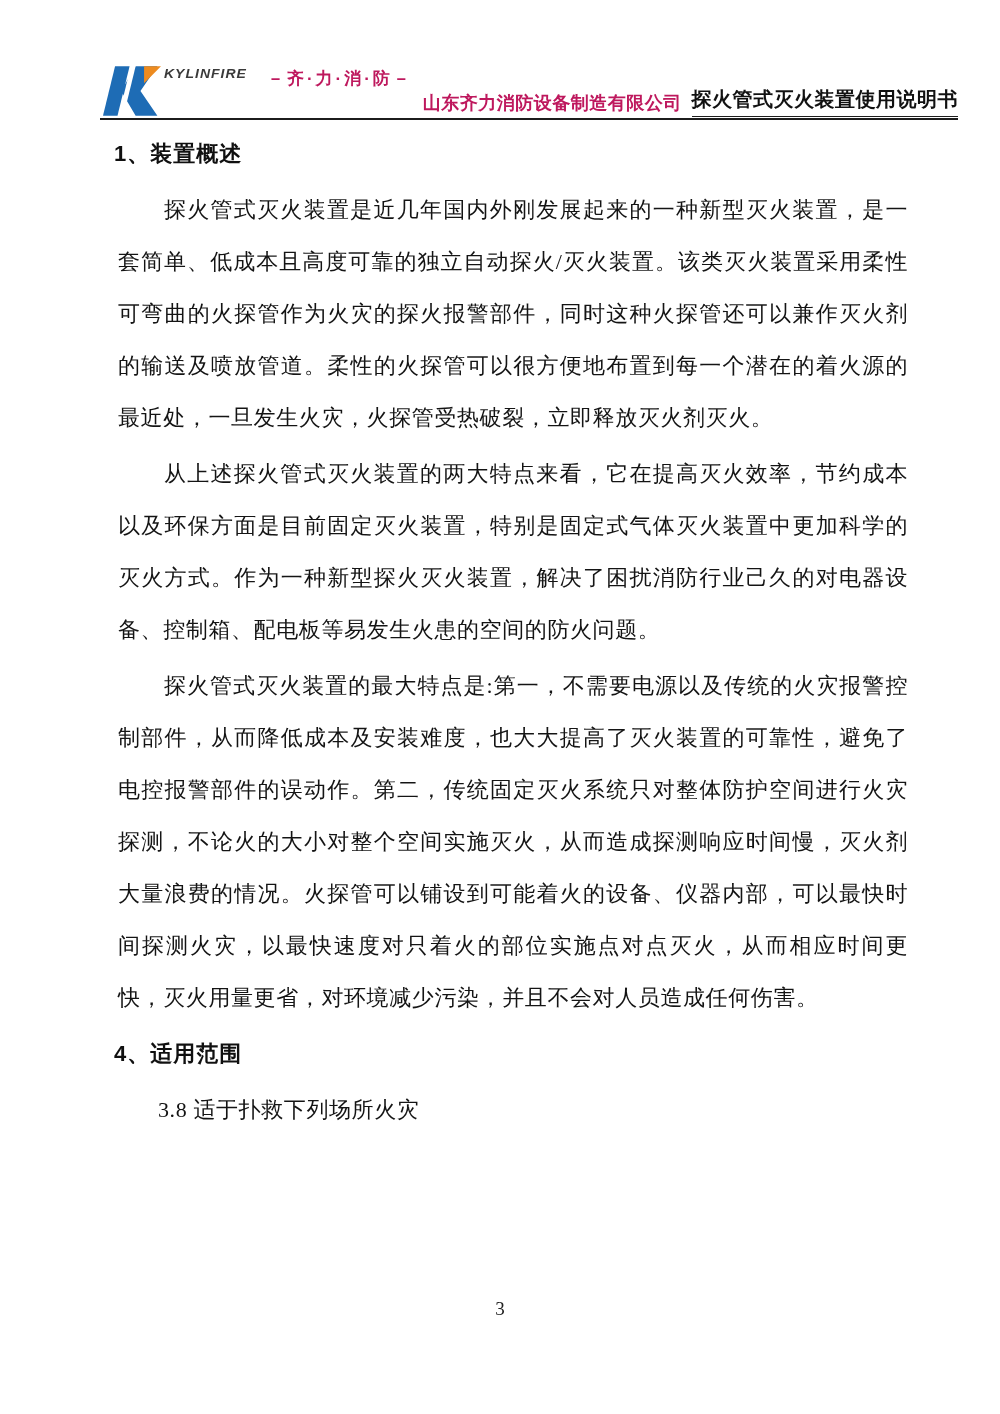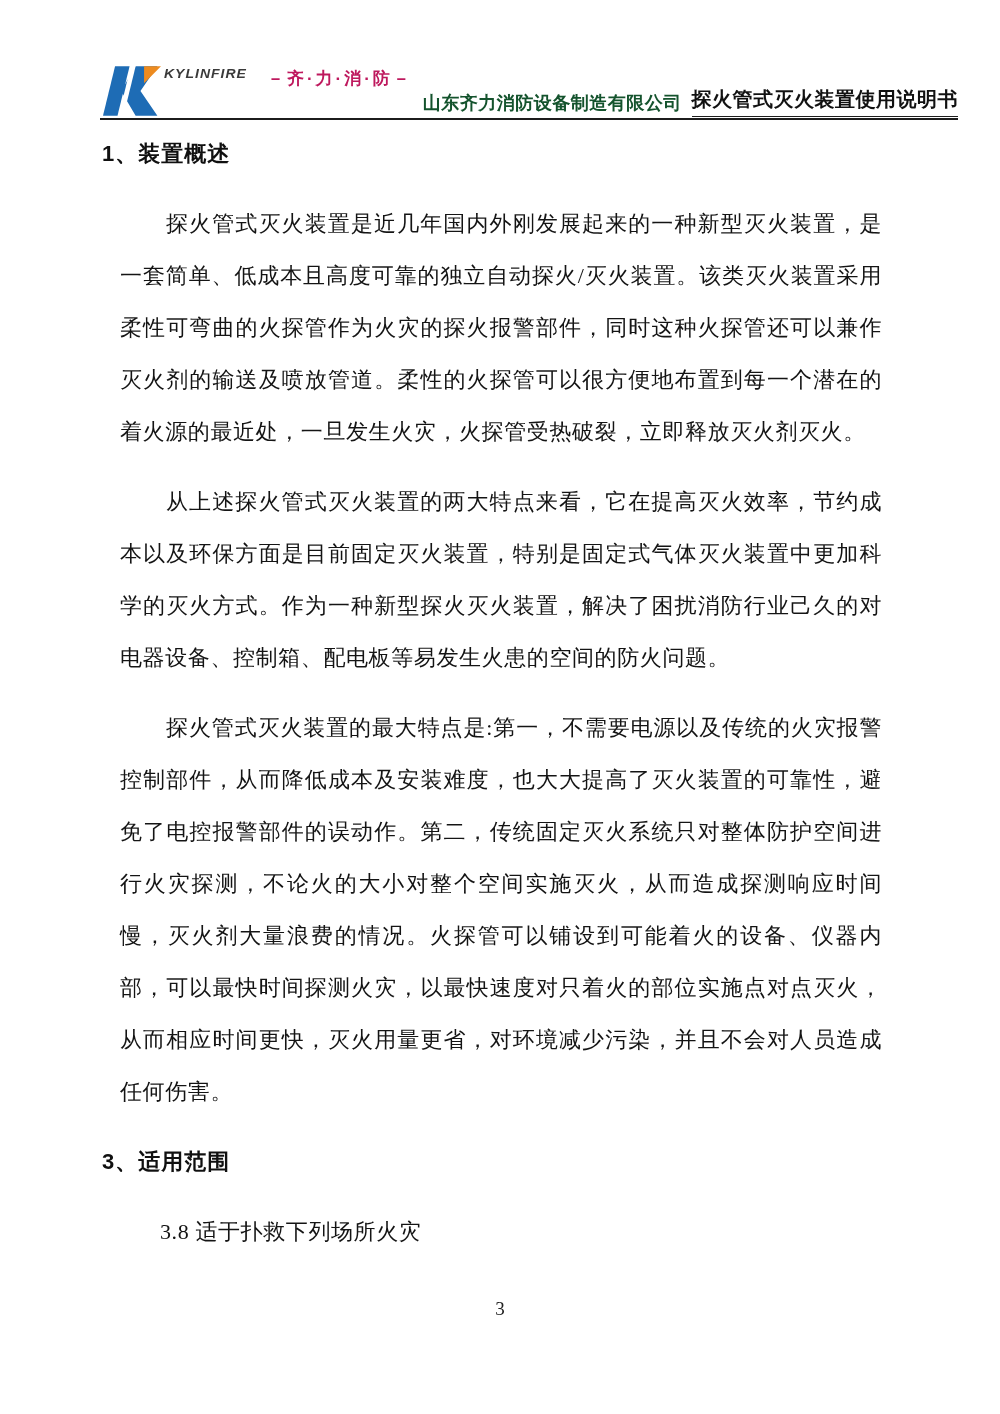--- a/index.html
+++ b/index.html
@@ -23,41 +23,41 @@
     font-weight:bold;font-style:italic;font-size:14px;letter-spacing:1px;
     color:#3a3a3a;line-height:14px;margin-top:1px;transform:scaleY(.92);
   }
   .tagline{
     font-family:"Liberation Sans","DejaVu Sans",sans-serif;
     font-size:17px;font-weight:bold;color:#be185d;letter-spacing:3px;
     align-self:center;margin-bottom:26px;white-space:nowrap;
   }
   .company{
     font-family:"Liberation Sans","DejaVu Sans",sans-serif;
-    font-size:18px;font-weight:bold;color:#14532d;letter-spacing:.5px;
+    font-size:18px;font-weight:bold;color:#be185d;letter-spacing:.5px;
     margin:0 0 2px 0;white-space:nowrap;
   }
   .doc-title{
     font-family:Liberation Sans, sans-serif;
     font-size:20px;font-weight:bold;color:#111;letter-spacing:.5px;
     margin:0;white-space:nowrap;border-bottom:1px solid #1c1c1c;
     padding-bottom:3px;
   }
   
   .content{
-    position:absolute;left:102px;top:128px;width:798px;
+    position:absolute;left:114px;top:128px;width:798px;
     font-size:22px;line-height:52px;text-align:justify;
     text-justify:inter-character;letter-spacing:.6px;color:#141414;
   }
   .content h2{
     font-family:"Liberation Sans","DejaVu Sans",sans-serif;
     font-size:22px;font-weight:bold;margin:0;line-height:52px;
     text-align:left;letter-spacing:1px;color:#101010;
   }
-  .content p{margin:18px;}
+  .content p{margin:4px;}
   .indent-2{text-indent:46px;}
   .indent-4{text-indent:86px;}
   .subheading{text-indent:40px;text-align:left;}
   
   .footer{
     position:absolute;left:0;top:1298px;width:1000px;text-align:center;
     font-size:19px;color:#222;
   }
 </style>
 </head>
@@ -81,21 +81,21 @@
     <p class="company">山东齐力消防设备制造有限公司</p>
     <p class="doc-title">探火管式灭火装置使用说明书</p>
   </div>
 
   <div class="content">
     <h2>1、装置概述</h2>
     <p class="indent-2">探火管式灭火装置是近几年国内外刚发展起来的一种新型灭火装置，是一套简单、低成本且高度可靠的独立自动探火/灭火装置。该类灭火装置采用柔性可弯曲的火探管作为火灾的探火报警部件，同时这种火探管还可以兼作灭火剂的输送及喷放管道。柔性的火探管可以很方便地布置到每一个潜在的着火源的最近处，一旦发生火灾，火探管受热破裂，立即释放灭火剂灭火。</p>
     <p class="indent-2">从上述探火管式灭火装置的两大特点来看，它在提高灭火效率，节约成本以及环保方面是目前固定灭火装置，特别是固定式气体灭火装置中更加科学的灭火方式。作为一种新型探火灭火装置，解决了困扰消防行业己久的对电器设备、控制箱、配电板等易发生火患的空间的防火问题。</p>
     <p class="indent-2">探火管式灭火装置的最大特点是:第一，不需要电源以及传统的火灾报警控制部件，从而降低成本及安装难度，也大大提高了灭火装置的可靠性，避免了电控报警部件的误动作。第二，传统固定灭火系统只对整体防护空间进行火灾探测，不论火的大小对整个空间实施灭火，从而造成探测响应时间慢，灭火剂大量浪费的情况。火探管可以铺设到可能着火的设备、仪器内部，可以最快时间探测火灾，以最快速度对只着火的部位实施点对点灭火，从而相应时间更快，灭火用量更省，对环境减少污染，并且不会对人员造成任何伤害。</p>
 
-    <h2>3、适用范围</h2>
+    <h2>4、适用范围</h2>
     <p class="subheading">3.8 适于扑救下列场所火灾</p>
   </div>
 
   <div class="footer">
     <span>3</span>
   </div>
 
 </div>
 
 </body></html>

